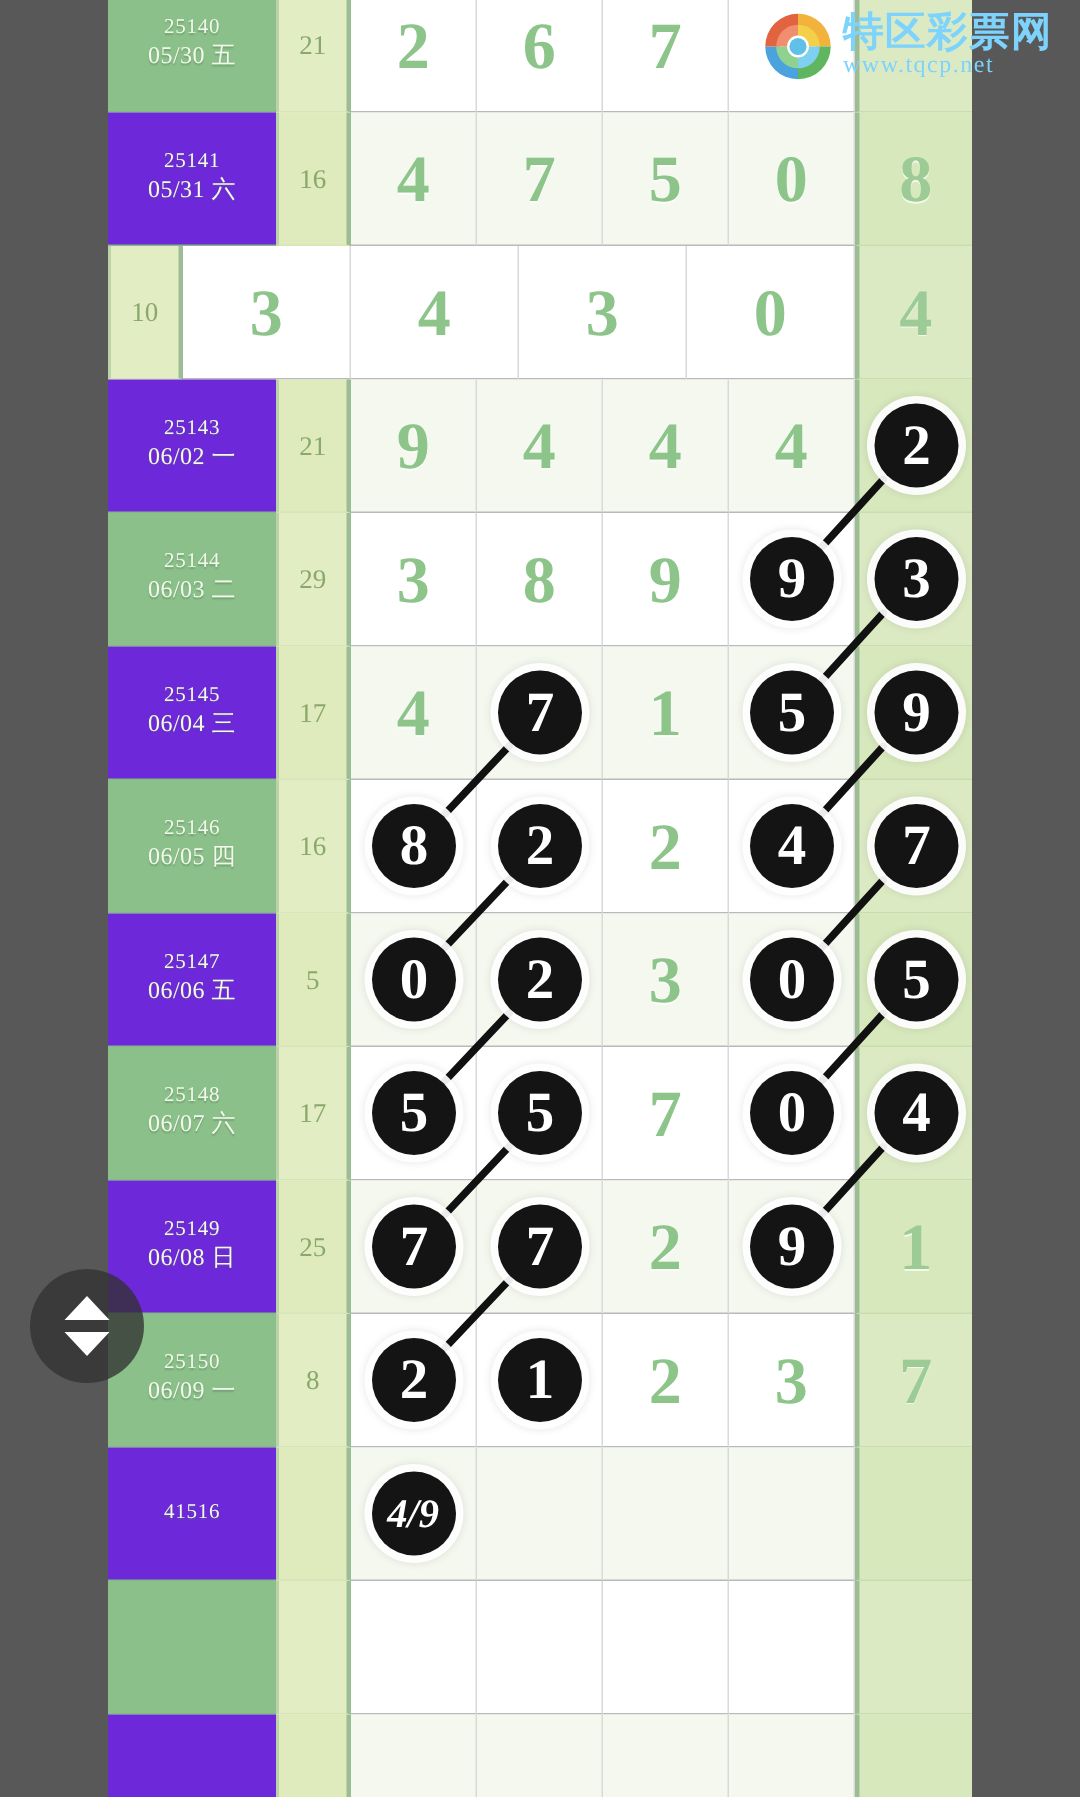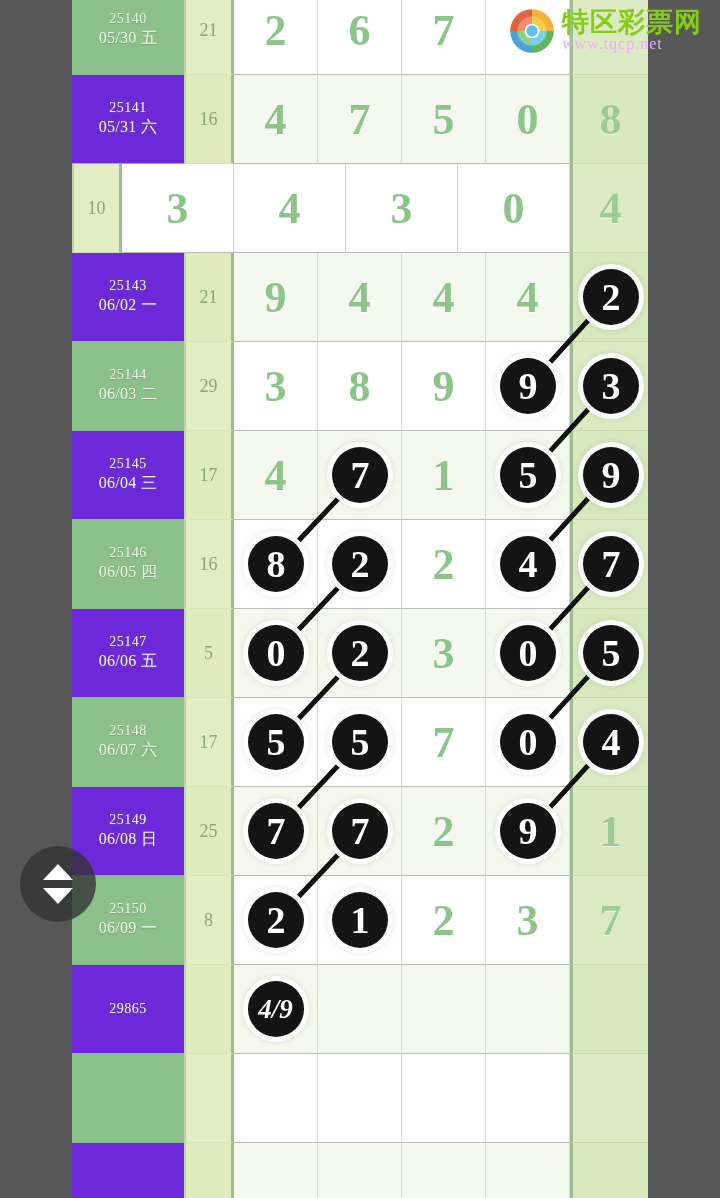--- a/index.html
+++ b/index.html
@@ -110,26 +110,26 @@
   #wm{
     position:absolute;
     left:506px;top:2px;
     width:214px;height:58px;
     z-index:20;
     display:flex;align-items:center;
   }
   #wm .logo{width:52px;height:52px;flex:0 0 52px;}
   #wm .wmtext{margin-left:4px;}
   #wm .wm-cn{
-    font-size:27px;font-weight:bold;color:#84cc16;
+    font-size:27px;font-weight:bold;color:#7dd3fc;
     letter-spacing:1px;line-height:1;
     font-family:"DejaVu Sans", sans-serif;
   }
   #wm .wm-url{
-    font-size:16px;color:#f0abfc;letter-spacing:1px;
+    font-size:16px;color:#7dd3fc;letter-spacing:1px;
     line-height:1.15;margin-top:0;
     font-family:"Liberation Serif", serif;
   }
 
   
   #scrollbtn{
     position:absolute;
     left:20px;top:846px;
     width:76px;height:76px;
     border-radius:50%;
@@ -393,21 +393,21 @@
           </div>
           <div class="cell">
             <div class="plain">3</div>
           </div>
           <div class="cell last">
             <div class="plain">7</div>
           </div>
         </div>
         <div class="row alt">
           <div class="c-issue">
-            <div class="issue-no">29865</div>
+            <div class="issue-no">41516</div>
             <div class="issue-date"></div>
           </div>
           <div class="c-sum"></div>
           <div class="cell">
             <div class="ball tag">4/9</div>
           </div>
           <div class="cell"></div>
           <div class="cell"></div>
           <div class="cell"></div>
           <div class="cell last"></div>

